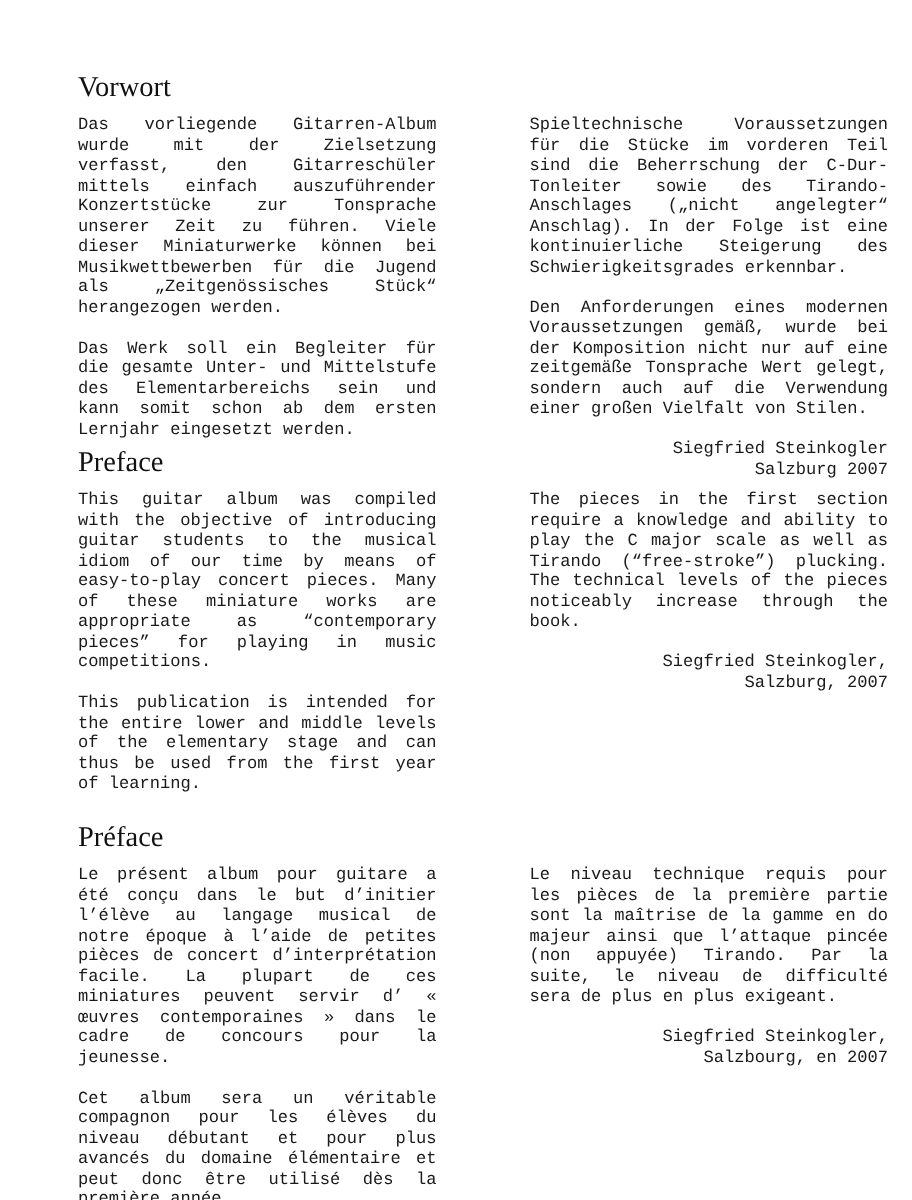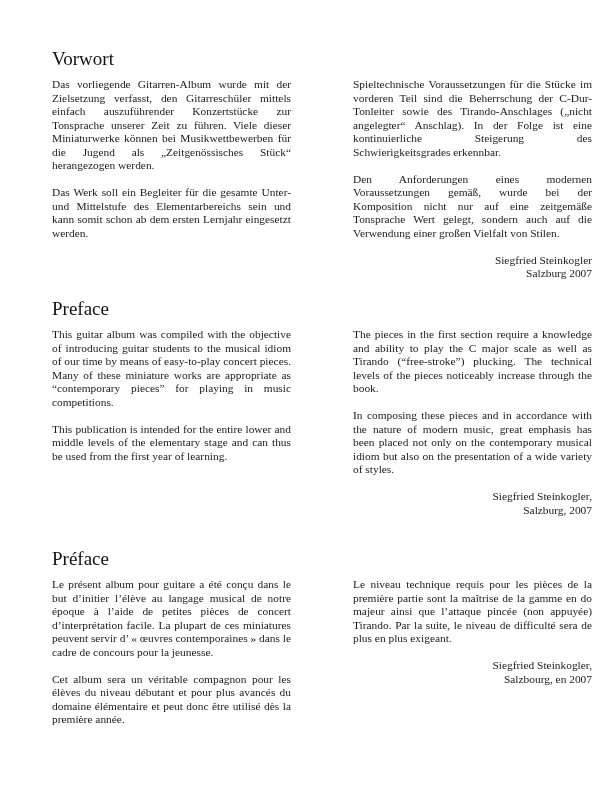--- a/index.html
+++ b/index.html
@@ -10,21 +10,21 @@
   .col { position: absolute; width: 239px; font-size: 11.4px; line-height: 13.5px; text-align: justify; }
   .col.left { left: 0; }
   .col.right { left: 265px; margin-left: 36px; }
   .col p { margin: 0 0 13.5px 0; hyphens: manual; }
   .sig { text-align: right; margin-top: 0; }
   .sig div { text-align: right; }
   #sec-de { top: 48px; }
   #sec-en { top: 298px; }
   #sec-fr { top: 548px; }
   .heading { top: 0; text-align: center; }
-  .col { top: 30px; }
+  .col { top: 30px; font-family: Liberation Mono, monospace; }
 </style>
 </head>
 <body>
 
 <div class="section" id="sec-de">
   <h2 class="heading">Vorwort</h2>
   <div class="col left">
     <p>Das vorliegende Gitarren-Album wurde mit der Zielsetzung verfasst, den Gitarreschüler mittels einfach auszuführender Konzertstücke zur Tonsprache unserer Zeit zu führen. Viele dieser Miniaturwerke können bei Musikwettbewerben für die Jugend als „Zeitgenössisches Stück“ herangezogen werden.</p>
     <p>Das Werk soll ein Begleiter für die gesamte Unter- und Mittelstufe des Elementarbereichs sein und kann somit schon ab dem ersten Lernjahr eingesetzt werden.</p>
   </div>
@@ -39,21 +39,20 @@
 </div>
 
 <div class="section" id="sec-en">
   <h2 class="heading">Preface</h2>
   <div class="col left">
     <p>This guitar album was compiled with the objective of introducing guitar students to the musical idiom of our time by means of easy-to-play concert pieces. Many of these miniature works are appropriate as “contemporary pieces” for playing in music competitions.</p>
     <p>This publication is intended for the entire lower and middle levels of the elementary stage and can thus be used from the first year of learning.</p>
   </div>
   <div class="col right">
     <p>The pieces in the first section require a knowledge and ability to play the C major scale as well as Tirando (“free-stroke”) plucking.  The technical levels of the pieces noticeably increase through the book.</p>
-    <p>In composing these pieces and in accordance with the nature of modern music, great emphasis has been placed not only on the contemporary musical idiom but also on the presentation of a wide variety of styles.</p>
     <div class="sig">
       <div>Siegfried Steinkogler,</div>
       <div>Salzburg, 2007</div>
     </div>
   </div>
 </div>
 
 <div class="section" id="sec-fr">
   <h2 class="heading">Préface</h2>
   <div class="col left">

